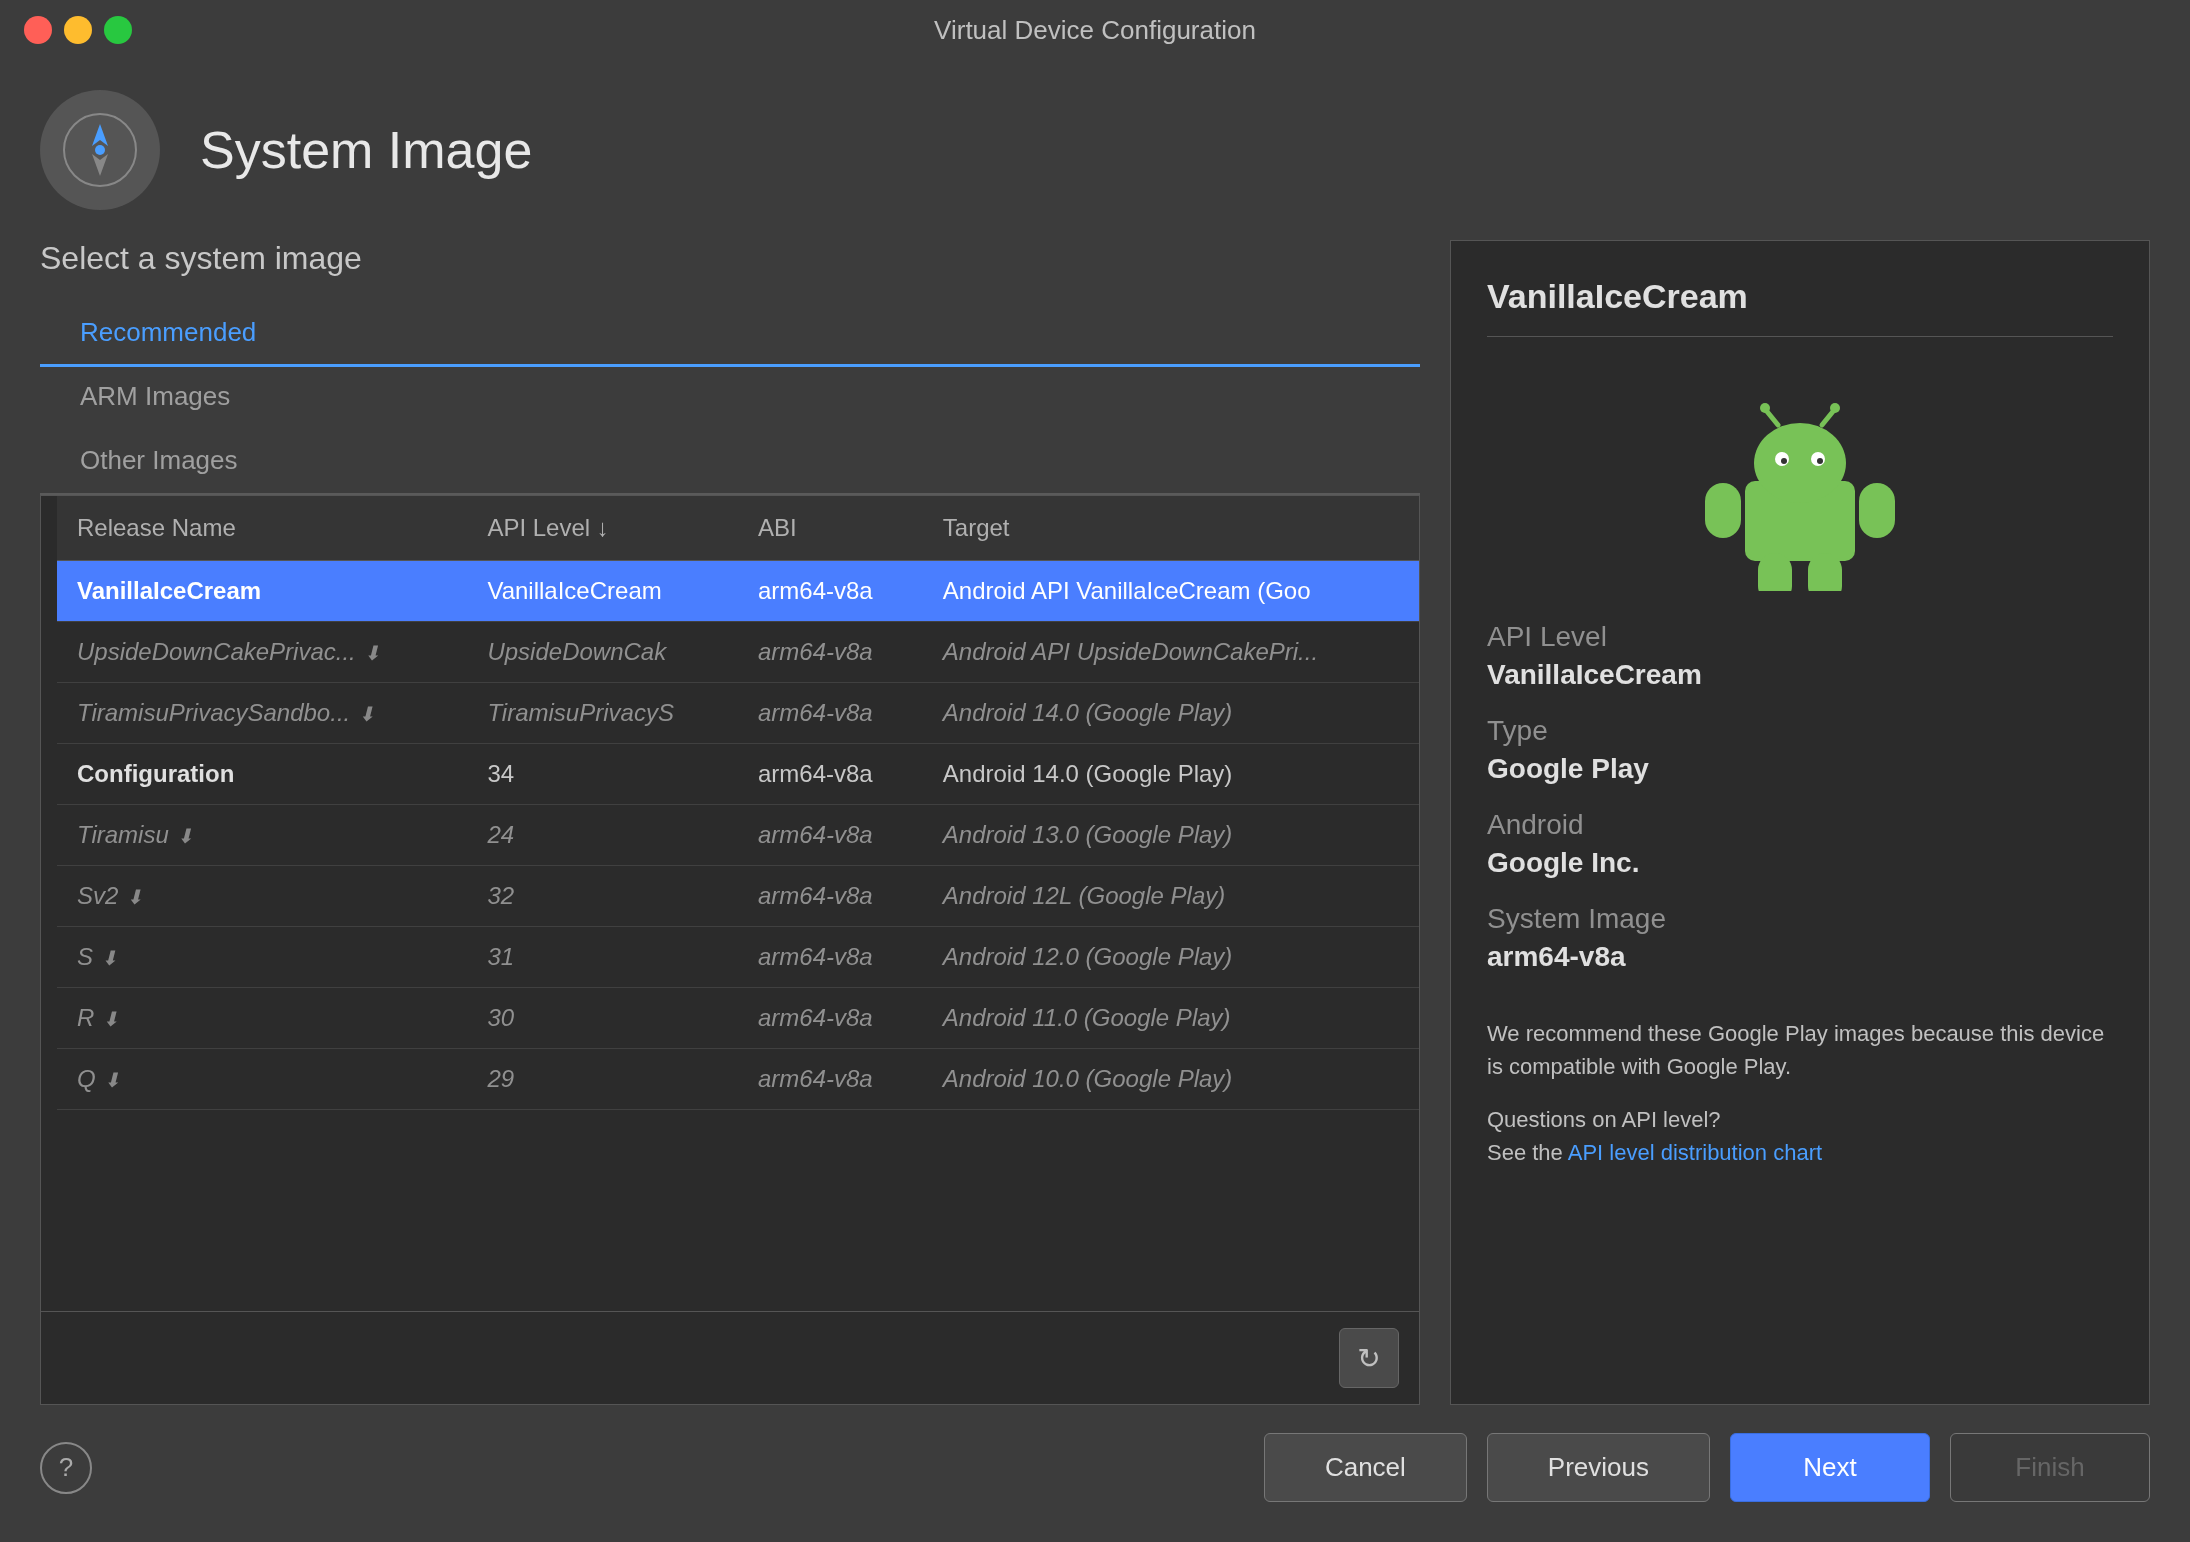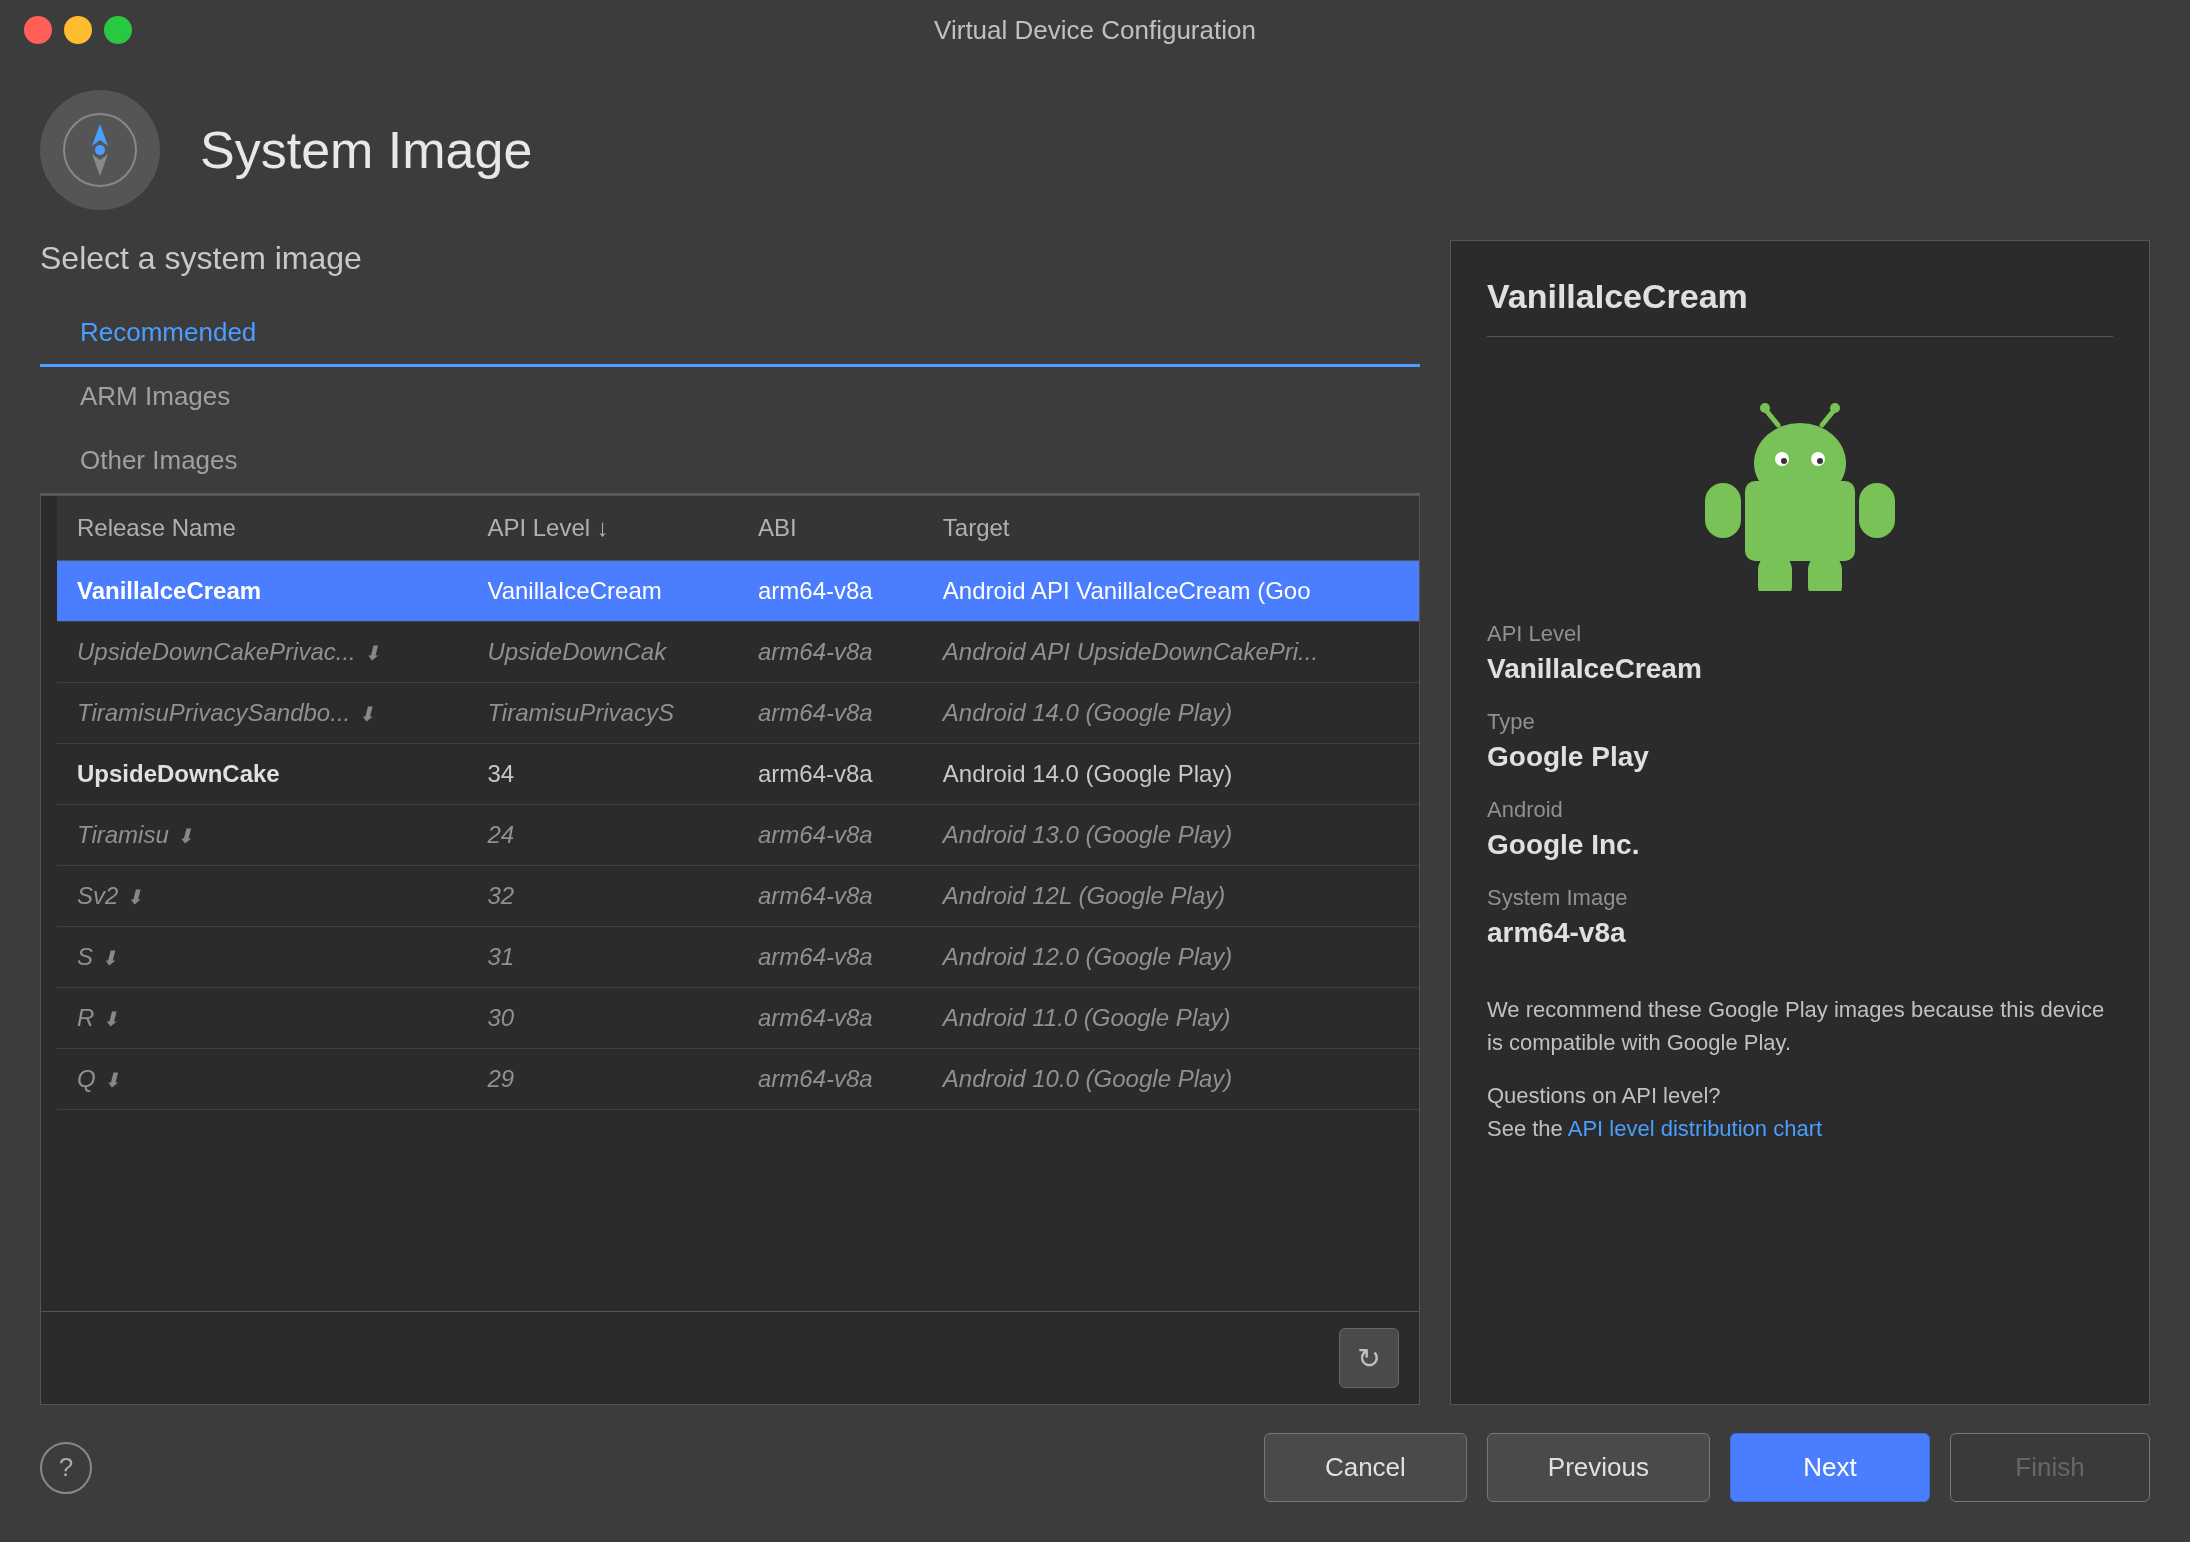--- a/index.html
+++ b/index.html
@@ -222,21 +222,21 @@
       display: flex;
       justify-content: center;
       margin: 30px 0;
     }
     
     .info-block {
       margin-bottom: 24px;
     }
     .info-label {
       color: #909090;
-      font-size: 22px;
+      font-size: 28px;
       margin-bottom: 6px;
     }
     .info-value {
       color: #e0e0e0;
       font-size: 28px;
       font-weight: 600;
     }
     .description-text {
       color: #c0c0c0;
       font-size: 22px;
@@ -364,21 +364,21 @@
                 <td style="font-style: italic; color: rgb(144, 144, 144);">arm64-v8a</td>
                 <td style="font-style: italic; color: rgb(144, 144, 144);">Android API UpsideDownCakePri...</td>
               </tr>
               <tr>
                 <td style="font-style: italic; color: rgb(144, 144, 144);">TiramisuPrivacySandbo...<span class="download-icon">⬇</span></td>
                 <td style="font-style: italic; color: rgb(144, 144, 144);">TiramisuPrivacyS</td>
                 <td style="font-style: italic; color: rgb(144, 144, 144);">arm64-v8a</td>
                 <td style="font-style: italic; color: rgb(144, 144, 144);">Android 14.0 (Google Play)</td>
               </tr>
               <tr>
-                <td style="font-weight: 700; color: rgb(224, 224, 224);">UpsideDownCake</td>
+                <td style="font-weight: 700; color: rgb(224, 224, 224);">Configuration</td>
                 <td>34</td>
                 <td>arm64-v8a</td>
                 <td>Android 14.0 (Google Play)</td>
               </tr>
               <tr>
                 <td style="font-style: italic; color: rgb(144, 144, 144);">Tiramisu<span class="download-icon">⬇</span></td>
                 <td style="font-style: italic; color: rgb(144, 144, 144);">24</td>
                 <td style="font-style: italic; color: rgb(144, 144, 144);">arm64-v8a</td>
                 <td style="font-style: italic; color: rgb(144, 144, 144);">Android 13.0 (Google Play)</td>
               </tr>

